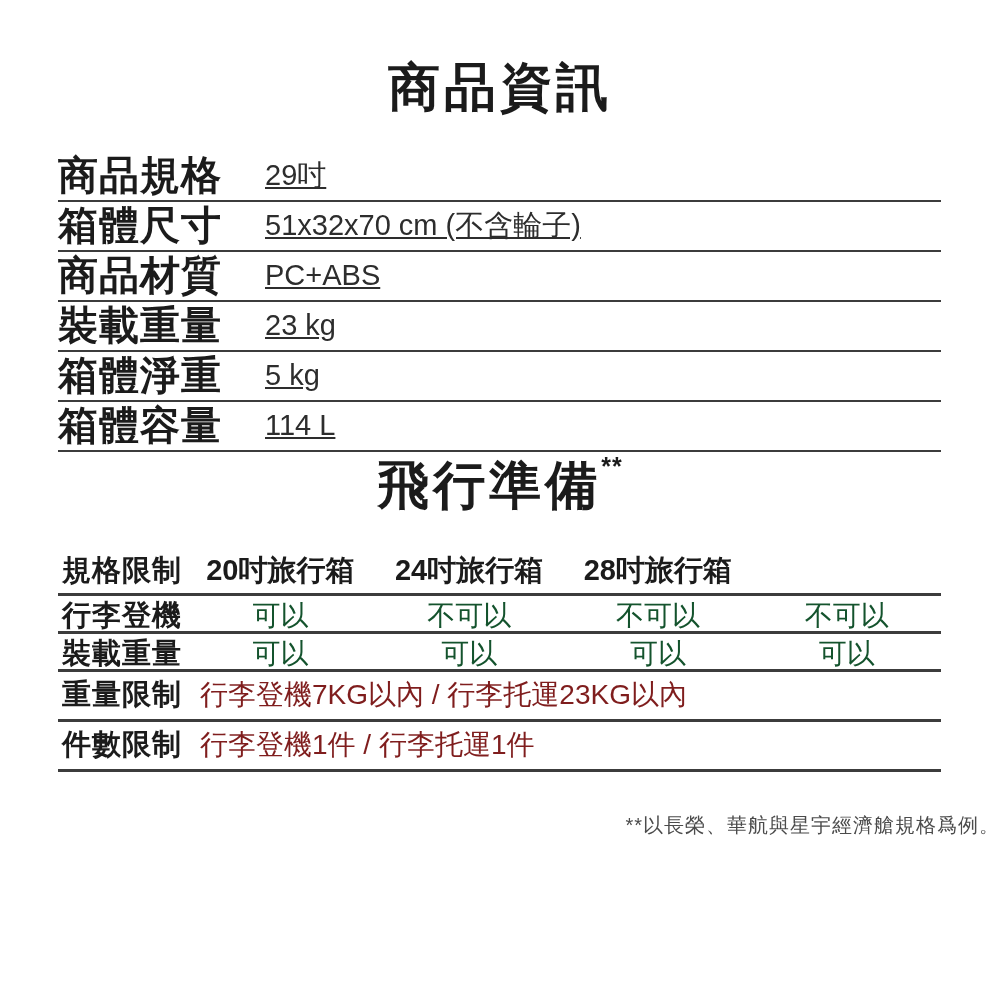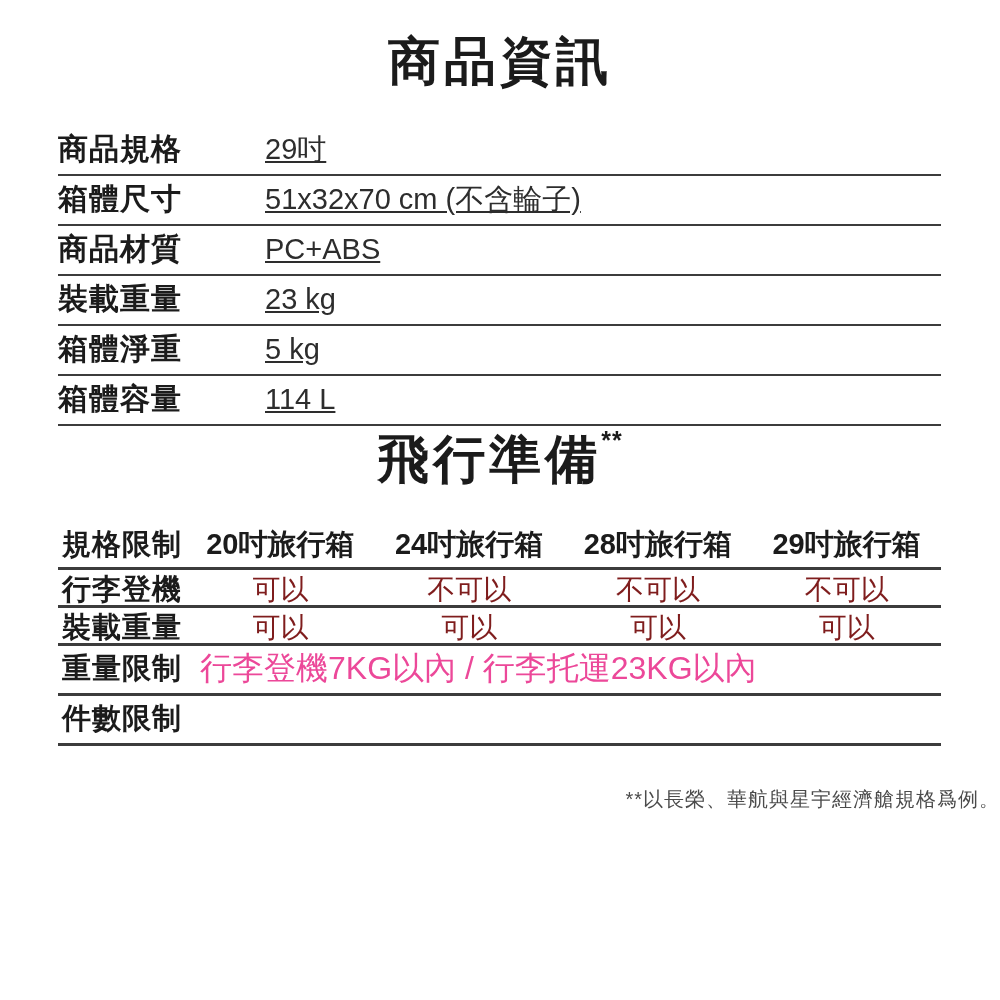--- a/index.html
+++ b/index.html
@@ -12,21 +12,21 @@
 
   
   .sec-title {
     text-align: center;
     font-size: 52px;
     font-weight: 800;
     letter-spacing: 4px;
     color: #1b1b1b;
     line-height: 1.15;
   }
-  .title-1 { padding-top: 32px; }
+  .title-1 { padding-top: 58px; }
   .title-2 { }
   .sec-title sup {
     font-size: 25px;
     font-weight: 800;
     vertical-align: 28px;
     letter-spacing: 1px;
   }
 
   
   .spec-table {
@@ -34,21 +34,21 @@
     margin: 34px 0 0 58px;
   }
   .spec-row {
     display: flex;
     align-items: center;
     height: 50px;
     border-bottom: 2px solid #3c3c3c;
   }
   .spec-label {
     width: 207px;
-    font-size: 30px;
+    font-size: 40px;
     font-weight: bold;
     color: #1b1b1b;
     letter-spacing: 1px;
     flex: none;
   }
   .spec-value {
     font-size: 29px;
     font-weight: 400;
     color: #2d2d2d;
     text-decoration: underline;
@@ -62,21 +62,21 @@
   .flight-row {
     display: grid;
     grid-template-columns: 128px 1fr 1fr 1fr 1fr;
     align-items: center;
     border-bottom: 3px solid #3c3c3c;
   }
   .flight-row.header { height: 46px; }
   .flight-row.data { height: 38px; }
   .fcell {
     font-size: 28px;
-    color: #7f1d1d;
+    color: #14532d;
     text-align: center;
     white-space: nowrap;
   }
   .fcell.head {
     font-size: 29px;
     font-weight: bold;
     color: #1b1b1b;
   }
   .fcell.rowlabel {
     text-align: center;
@@ -86,22 +86,22 @@
     letter-spacing: 1px;
   }
   .flight-span-row {
     display: grid;
     grid-template-columns: 128px 1fr;
     align-items: center;
     height: 50px;
     border-bottom: 3px solid #3c3c3c;
   }
   .span-value {
-    font-size: 32px;
-    color: #ec4899;
+    font-size: 28px;
+    color: #7f1d1d;
     padding-left: 14px;
     white-space: nowrap;
   }
 
   
   .footnote {
     margin-top: 40px;
     text-align: right;
     font-size: 20px;
     letter-spacing: 1px;
@@ -144,21 +144,20 @@
 
   <h1 class="sec-title title-2"><span>飛行準備</span><sup>**</sup></h1>
 
   <div class="flight-table">
 
     <div class="flight-row header">
       <div class="fcell head rowlabel">規格限制</div>
       <div class="fcell head">20吋旅行箱</div>
       <div class="fcell head">24吋旅行箱</div>
       <div class="fcell head">28吋旅行箱</div>
-      <div class="fcell head">29吋旅行箱</div>
     </div>
 
     <div class="flight-row data">
       <div class="fcell rowlabel">行李登機</div>
       <div class="fcell">可以</div>
       <div class="fcell">不可以</div>
       <div class="fcell">不可以</div>
       <div class="fcell">不可以</div>
     </div>
 
@@ -170,19 +169,20 @@
       <div class="fcell">可以</div>
     </div>
 
     <div class="flight-span-row">
       <div class="fcell rowlabel">重量限制</div>
       <div class="span-value">行李登機7KG以內 / 行李托運23KG以內</div>
     </div>
 
     <div class="flight-span-row">
       <div class="fcell rowlabel">件數限制</div>
+      <div class="span-value">行李登機1件 / 行李托運1件</div>
     </div>
 
   </div>
 
   <div class="footnote">**以長榮、華航與星宇經濟艙規格爲例。</div>
 
 </div>
 
 </body></html>

